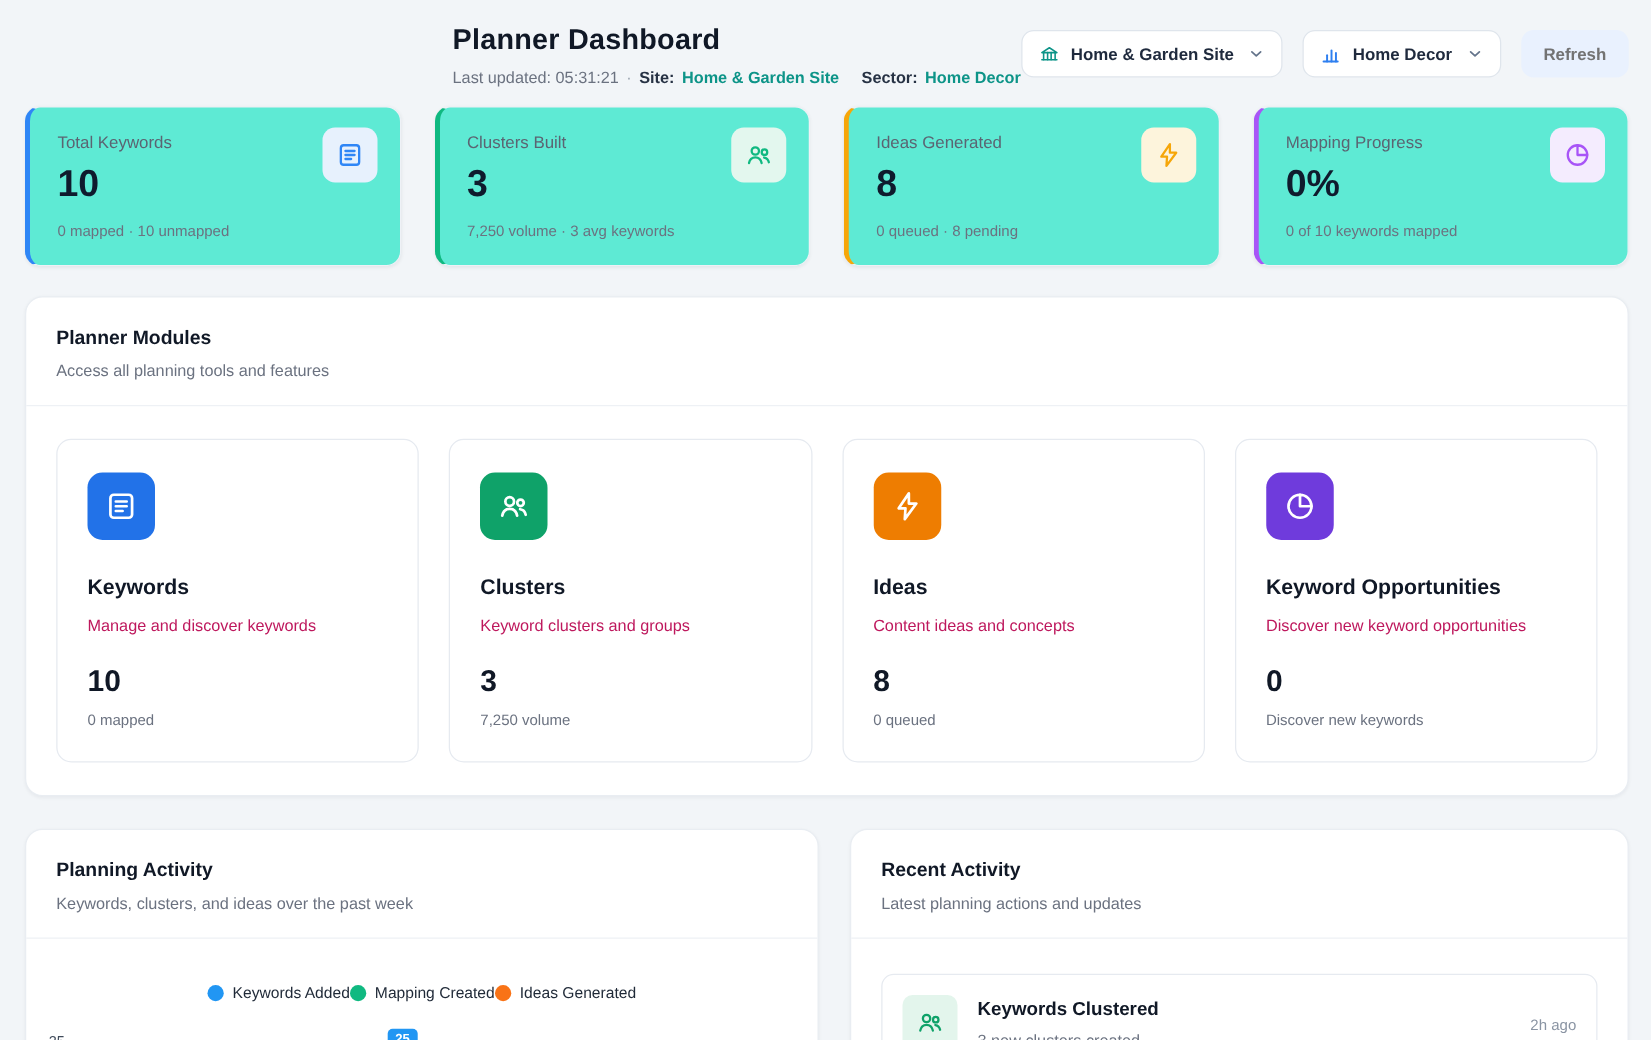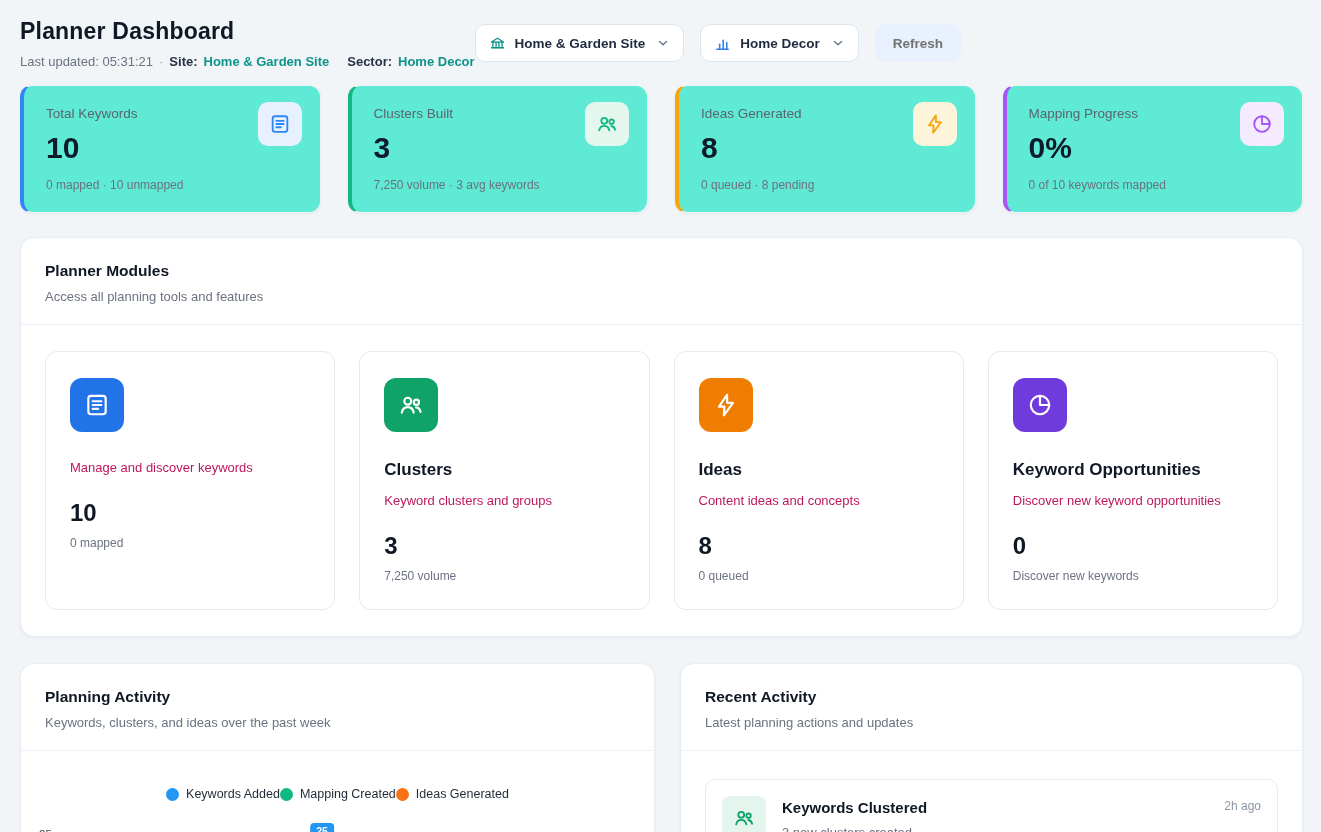--- a/index.html
+++ b/index.html
@@ -5,21 +5,21 @@
   * { box-sizing: border-box; margin: 0; padding: 0; }
   html, body { width: 1321px; height: 832px; overflow: hidden; }
   body {
     font-family: "Liberation Sans", "DejaVu Sans", sans-serif;
     background: #f2f5f8;
     color: #0f1a2b;
   }
   .page { padding: 18px 18px 0 20px; }
 
   
-  .topbar { display: flex; justify-content: flex-start; align-items: flex-start; margin-bottom: 16px; }
+  .topbar { display: flex; justify-content: flex-end; align-items: flex-start; margin-bottom: 16px; }
   .page-title { font-size: 23px; font-weight: 800; color: #101826; letter-spacing: .2px; }
   .meta { margin-top: 9px; font-size: 13px; color: #6b7280; display: flex; align-items: center; gap: 6px; }
   .meta .sep { color: #9aa3af; }
   .meta-label { color: #273244; font-weight: 700; }
   .meta-link { color: #0d9488; font-weight: 600; text-decoration: none; cursor: pointer; }
   .meta .gap { width: 6px; }
   .head-right { display: flex; align-items: center; gap: 16px; margin-top: 6px; }
   .select-btn {
     height: 38px; background: #fff; border: 1px solid #dfe5ec; border-radius: 10px;
     display: inline-flex; align-items: center; gap: 9px; padding: 0 13px;
@@ -106,21 +106,21 @@
   .activity-item {
     display: flex; align-items: flex-start; gap: 16px;
     border: 1px solid #e6eaf0; border-radius: 10px; padding: 16px; background: #fff;
   }
   .activity-ico {
     width: 44px; height: 44px; border-radius: 8px; background: #e3f5ec; color: #0fa269;
     display: flex; align-items: center; justify-content: center; flex-shrink: 0;
   }
   .activity-title { font-size: 15px; font-weight: 800; color: #101826; margin-top: 3px; }
   .activity-desc { font-size: 13px; color: #6b7280; margin-top: 9px; }
-  .activity-time { margin-left: auto; font-size: 12px; color: #8a94a3; margin-top: 3px; }
+  .activity-time { margin-left: auto; font-size: 12px; color: #8a94a3; margin-top: 17px; }
 </style>
 </head>
 <body>
 
 <div class="page">
 
   <header class="topbar">
     <div>
       <h1 class="page-title">Planner Dashboard</h1>
       <div class="meta">
@@ -224,20 +224,21 @@
     </div>
     <div class="divider"></div>
     <div class="modules-grid">
       <div class="module-card">
         <div class="module-ico blue">
           <svg width="26" height="26" viewBox="0 0 24 24" fill="none" stroke="currentColor" stroke-width="2" stroke-linecap="round" stroke-linejoin="round">
               <rect x="4" y="3.5" width="16" height="17" rx="2.5"></rect>
               <path d="M8 8.5h8M8 12h8M8 15.5h5"></path>
             </svg>
         </div>
+        <div class="module-title">Keywords</div>
         <div class="module-desc">Manage and discover keywords</div>
         <div class="module-value">10</div>
         <div class="module-detail">0 mapped</div>
       </div>
       <div class="module-card">
         <div class="module-ico green">
           <svg width="26" height="26" viewBox="0 0 24 24" fill="none" stroke="currentColor" stroke-width="2" stroke-linecap="round" stroke-linejoin="round">
               <circle cx="9" cy="8.5" r="3.2"></circle>
               <path d="M3.5 19c.6-3.2 2.8-5 5.5-5s4.9 1.8 5.5 5"></path>
               <circle cx="17" cy="9.5" r="2.4"></circle>

